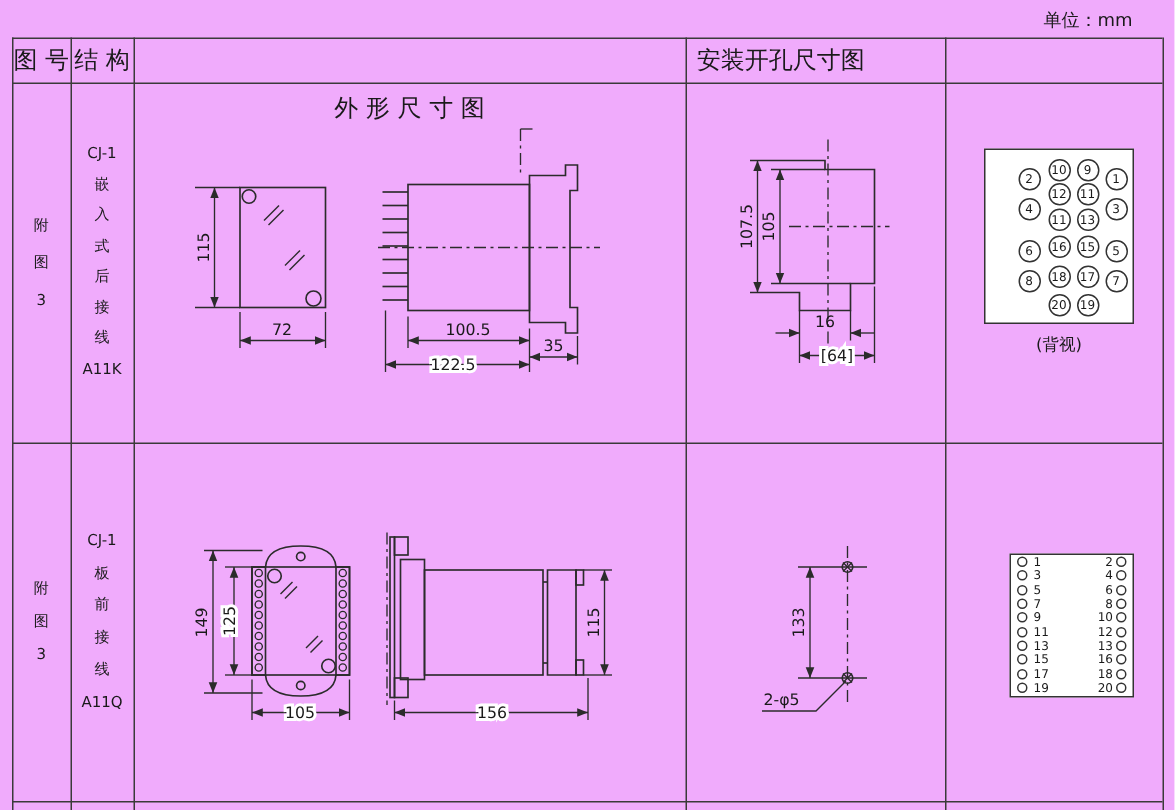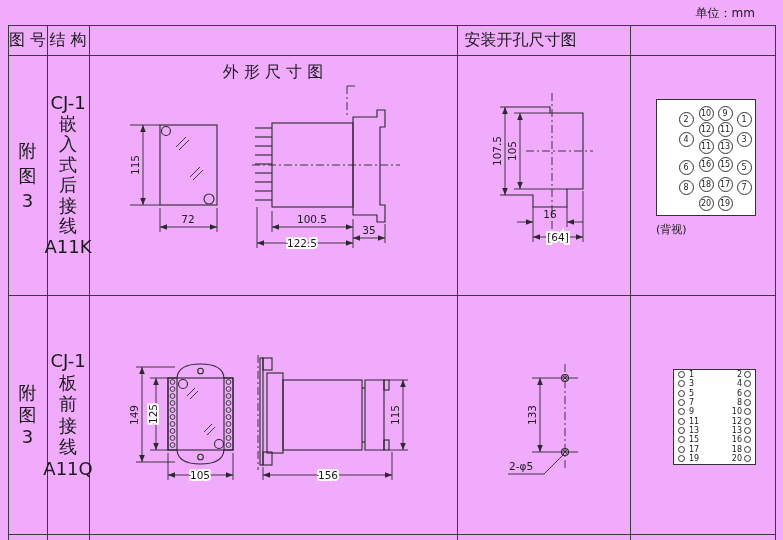--- a/index.html
+++ b/index.html
@@ -3,38 +3,38 @@
 <meta charset="utf-8">
 <style>
   html,body{margin:0;padding:0;background:#fff;}
   body{font-family:"DejaVu Sans","Liberation Sans",sans-serif;color:#1a1a1a;}
   #stage{position:relative;width:783px;height:540px;background:#f0abfc;overflow:hidden;}
   .hline,.vline{position:absolute;background:#3a3a3a;}
   .hline{height:1px;}
   .vline{width:1px;}
   .cell{position:absolute;display:flex;align-items:center;justify-content:center;text-align:center;}
   .hdr{font-size:16px;line-height:30px;}
-  .vtext{white-space:pre-line;font-size:18px;line-height:22px;}
+  .vtext{white-space:pre-line;font-size:10px;line-height:22px;}
   .unit{position:absolute;top:5px;right:28px;font-size:12px;}
   svg{position:absolute;overflow:visible;}
   .ln{stroke:#2b2b2b;stroke-width:1.1;fill:none;}
   .dd{stroke:#2b2b2b;stroke-width:0.9;fill:none;stroke-dasharray:8 3 2 3;}
   .dim{stroke:#2b2b2b;stroke-width:0.9;fill:none;}
   svg text{font-size:10.5px;fill:#1a1a1a;stroke:none;font-family:"DejaVu Sans","Liberation Sans",sans-serif;}
   .halo{paint-order:stroke;stroke:#fff;stroke-width:4px;fill:#1a1a1a;}
   .tbox{position:absolute;border:1.4px solid #333;background:#fff;box-sizing:border-box;}
   .t1c{position:absolute;width:15px;height:15px;box-sizing:border-box;border:1.2px solid #333;border-radius:50%;
        display:flex;align-items:center;justify-content:center;font-size:8px;}
   .t2row{display:flex;align-items:center;justify-content:space-between;height:9.3px;padding:0 4px;}
   .t2grp{display:flex;align-items:center;}
   .t2c{width:7px;height:7px;box-sizing:border-box;border:1.1px solid #333;border-radius:50%;}
   .t2n{font-size:8px;line-height:9px;}
   .t2n.l{margin-left:4px;width:15px;text-align:left;}
   .t2n.r{margin-right:2px;width:15px;text-align:right;}
-  .cap{position:absolute;font-size:11px;}
+  .cap{position:absolute;font-size:11px;text-align:center;}
 </style>
 </head>
 <body>
 
 <div id="stage">
 
   <div class="unit">单位：mm</div>
 
   <div class="hline" style="left:8px;top:25px;width:767px;"></div>
   <div class="hline" style="left:8px;top:55px;width:767px;"></div>

